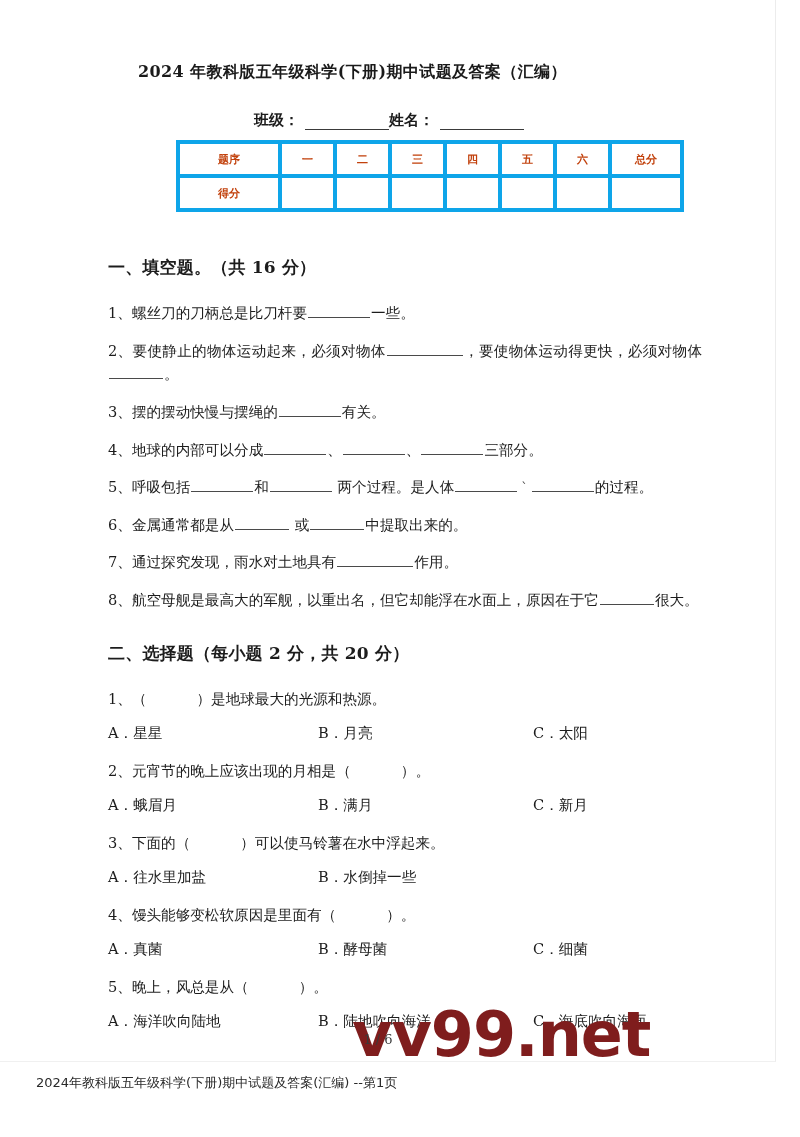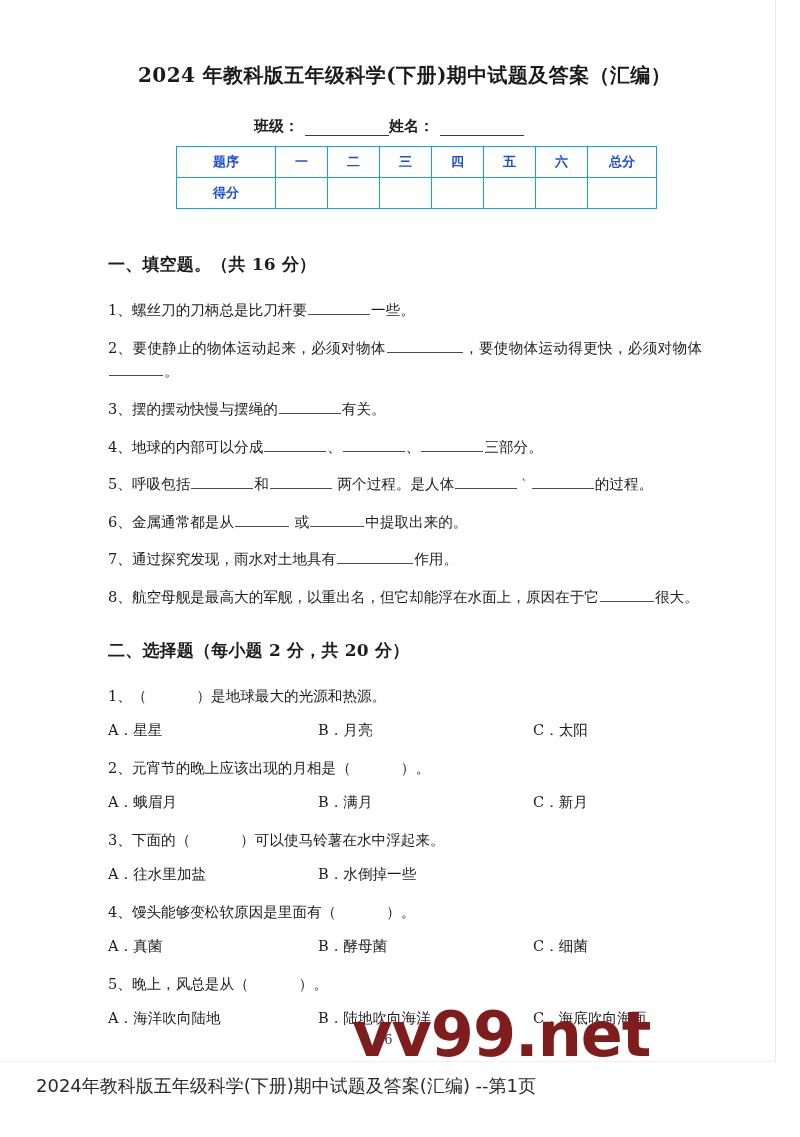--- a/index.html
+++ b/index.html
@@ -34,21 +34,21 @@
     left: 0;
     top: 0;
     width: 776px;
     height: 1062px;
     padding: 62px 74px 0 108px;
     box-sizing: border-box;
   }
 
   
   .doc-title {
-    font-size: 20px;
+    font-size: 16px;
     font-weight: 600;
     letter-spacing: 0.4px;
     text-align: left;
     margin: 0 0 28px 30px;
     color: #1a1a1a;
     white-space: nowrap;
   }
 
   
   .identity-row {
@@ -78,27 +78,27 @@
   .score-table-wrap {
     padding-left: 68px;
     margin-bottom: 44px;
   }
   table.score-table {
     border-collapse: collapse;
     width: 440px;
     table-layout: fixed;
   }
   table.score-table td {
-    border: 1px solid #0ea5e9;
+    border: 4px solid #0ea5e9;
     height: 28px;
     text-align: center;
     vertical-align: middle;
-    font-size: 13px;
+    font-size: 11px;
     font-weight: 600;
-    color: #1d4ed8;
+    color: #c2410c;
   }
   table.score-table td.rowhead { width: 96px; }
   table.score-table td.cell { width: 49px; }
   table.score-table td.total { width: 66px; }
 
   
   .section-heading {
     font-size: 17px;
     font-weight: 600;
     margin: 0 0 22px 0;
@@ -163,21 +163,21 @@
     color: #3a3a3a;
     z-index: 2;
   }
 
   
   #bottom-caption {
     position: absolute;
     left: 36px;
     top: 1074px;
     font-family: "DejaVu Sans", "Liberation Sans", sans-serif;
-    font-size: 18px;
+    font-size: 13px;
     color: #2a2a2a;
     white-space: nowrap;
   }
 </style>
 </head>
 <body>
 
 <div id="page-sheet">
 
   <div id="page-body">

